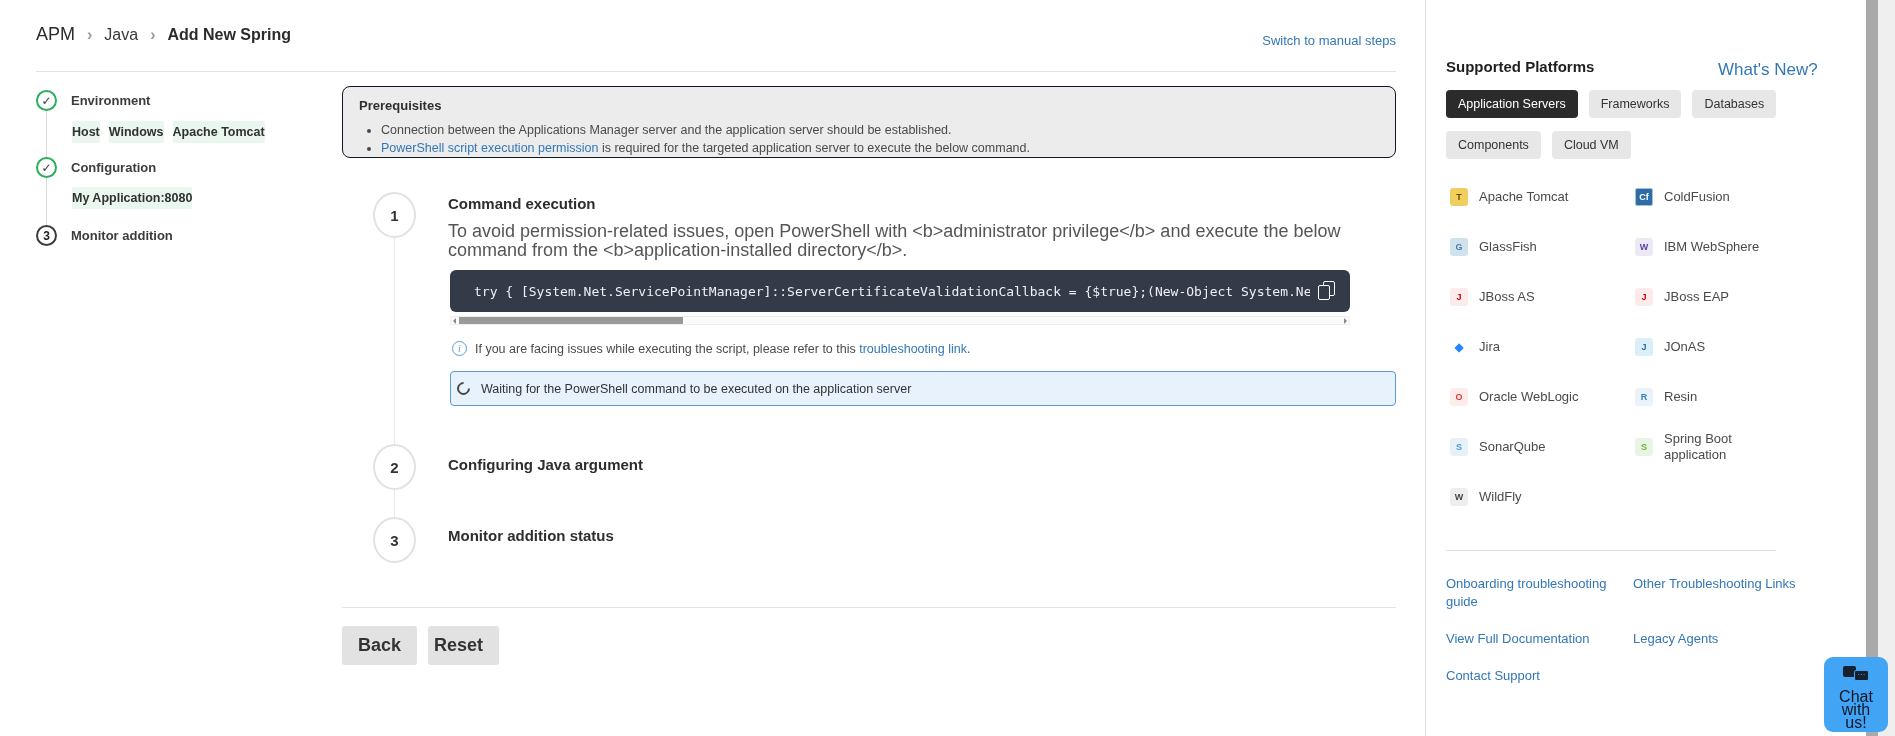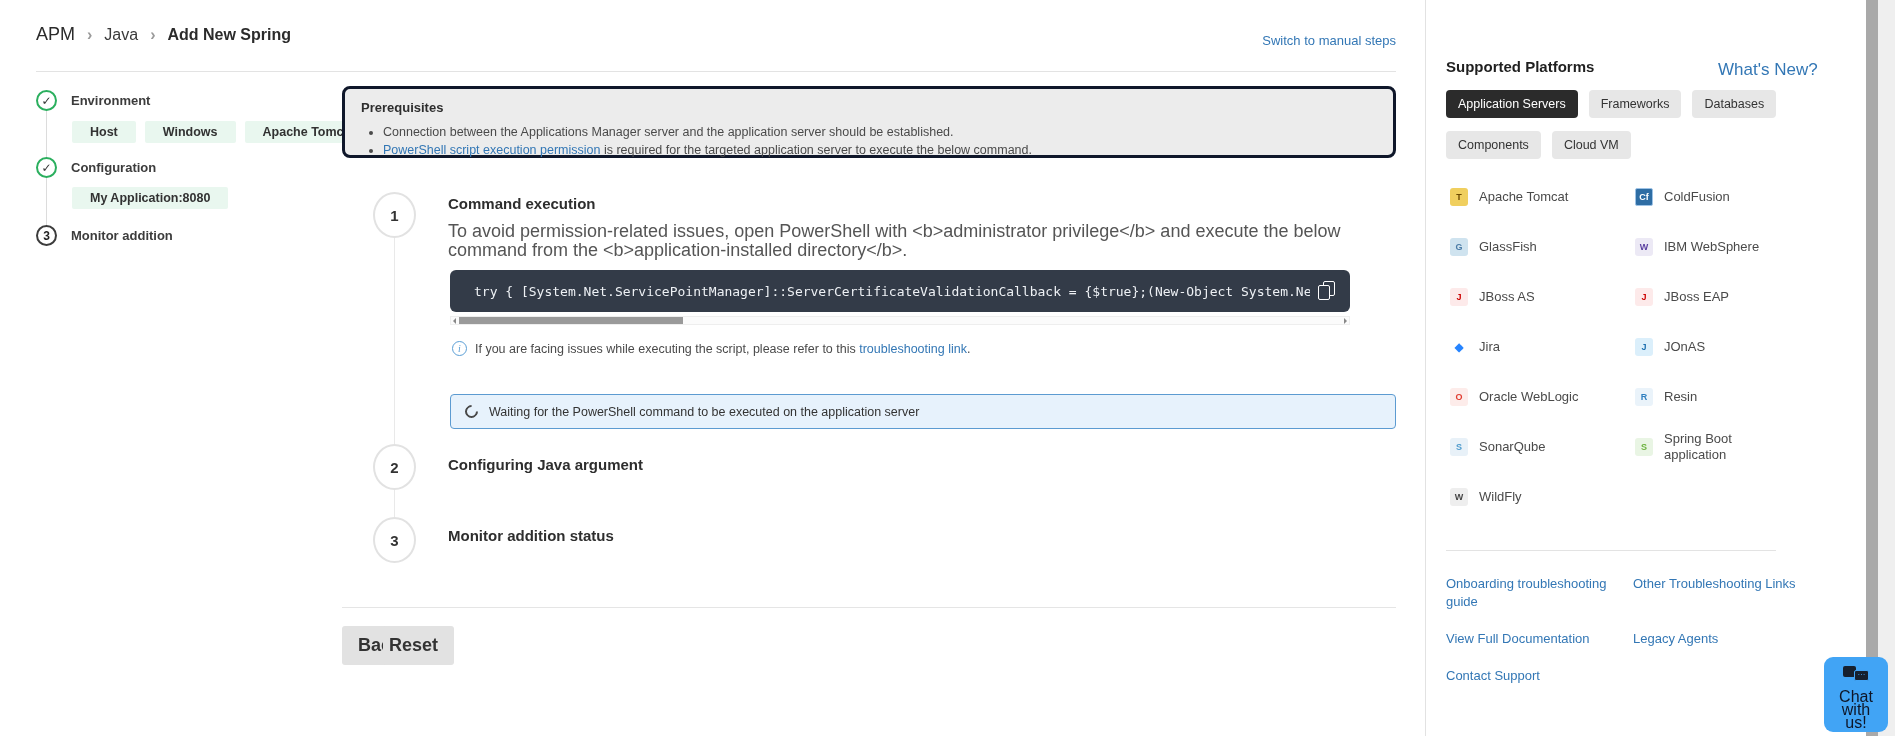--- a/index.html
+++ b/index.html
@@ -23,25 +23,25 @@
   .ls-item { position:absolute; left:0; display:flex; align-items:center; gap:14px; }
   .ls-check { width:21px; height:21px; border:2px solid #2baf5e; border-radius:50%;
     background:#fff; color:#333; font-size:12px; font-weight:bold;
     display:flex; align-items:center; justify-content:center; }
   .ls-num { width:21px; height:21px; border:2px solid #3c3c3c; border-radius:50%;
     background:#fff; color:#222; font-size:12px; font-weight:bold;
     display:flex; align-items:center; justify-content:center; }
   .ls-label { font-size:13px; font-weight:bold; color:#3c3c3c; }
   .ls-tags { position:absolute; left:36px; display:flex; gap:9px; }
   .tag { background:#e9f7ef; color:#323232; font-size:12.5px; font-weight:bold;
-    padding:4px 18px; border-radius:2px; white-space:nowrap; }
+    padding:4px 0; border-radius:2px; white-space:nowrap; }
 
   
   #prereq { left:342px; top:86px; width:1054px; height:72px; background:#ececec;
-    border:3px solid #0f172a; border-radius:8px; padding:11px 16px; }
+    border:1px solid #0f172a; border-radius:8px; padding:11px 16px; }
   #prereq-title { font-size:13px; font-weight:bold; color:#2e2e2e; }
   #prereq ul { margin:8px 0 0 22px; }
   #prereq li { font-size:12.5px; color:#4a4a4a; line-height:18px; }
   .link { color:#3377b5; cursor:pointer; }
 
   
   .rail { left:394px; width:1px; background:#e9e9e9; }
   .big-circle { position:absolute; left:373px; width:43px; height:46px;
     border:2px solid #e2e2e2; border-radius:50%; background:#fff;
     display:flex; align-items:center; justify-content:center;
@@ -67,32 +67,32 @@
   #sb-right { right:-1px; border-left-color:#888; }
 
   
   #info-row { left:452px; top:341px; display:flex; align-items:center; gap:8px;
     font-size:12.5px; color:#4a4a4a; }
   #info-icon { width:15px; height:15px; border:1px solid #5b9fd6; border-radius:50%;
     color:#5b9fd6; font-size:10px; font-style:italic; font-family:"Liberation Serif",serif;
     display:flex; align-items:center; justify-content:center; }
   #waiting-box { left:450px; top:371px; width:946px; height:35px; background:#e7f2fc;
     border:1px solid #5c9bd1; border-radius:4px; display:flex; align-items:center;
-    gap:11px; padding:0 14px;margin-top:23px; }
+    gap:11px; padding:0 6px; }
   #spinner { width:13px; height:13px; border:2px solid #4a4a4a; border-top-color:transparent;
     border-radius:50%; transform:rotate(45deg); }
   #waiting-text { font-size:12.5px; color:#333; }
 
   
   #main-divider { left:342px; top:607px; width:1054px; height:1px; background:#e5e5e5; }
   .grey-btn { position:absolute; top:626px; background:#e2e2e2; border:none; border-radius:3px;
     font-family:inherit; font-size:18px; font-weight:bold; color:#333;
     padding:9px 16px; cursor:pointer; }
   #back-btn { left:342px; }
-  #reset-btn { left:383px;padding-left:6px; }
+  #reset-btn { left:428px;padding-left:6px; }
 
   
   #side-divider { left:1425px; top:0; width:1px; height:736px; background:#e2e2e2; }
   #sp-title { left:1446px; top:58px; font-size:15px; font-weight:bold; color:#1f1f1f; }
   #whats-new { left:1718px; top:60px; font-size:17px; color:#3377b5; cursor:pointer; }
   #sp-tabs { left:1446px; top:90px; width:360px; display:flex; flex-wrap:wrap; gap:13px 11px; }
   .sp-tab { font-size:12.5px; color:#333; background:#e7e7e7; border-radius:4px;
     padding:7px 12px; cursor:pointer; white-space:nowrap; }
   .sp-tab.active { background:#2b2b2b; color:#fff; }
   #platform-grid { left:1450px; top:172px; width:400px; display:grid;

